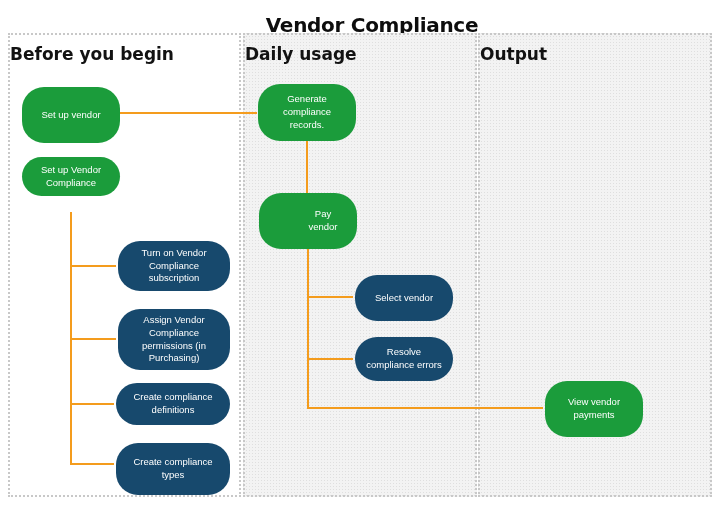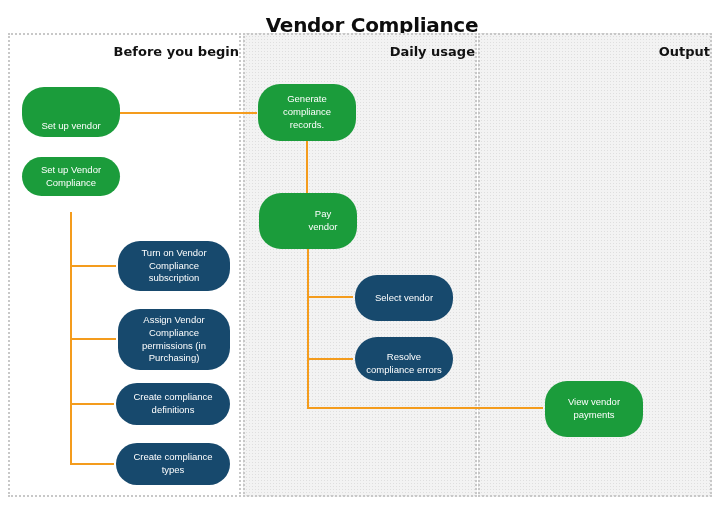--- a/index.html
+++ b/index.html
@@ -42,23 +42,23 @@
   .panel-textured {
     background-color: #f3f3f3;
     background-image: radial-gradient(circle, #dfdfdf 0.8px, rgba(0,0,0,0) 0.9px);
     background-size: 3px 3px;
   }
   .panel-1 { left: 8px;   width: 233px; }
   .panel-2 { left: 243px; width: 234px; }
   .panel-3 { left: 478px; width: 234px; }
   .panel-header {
     margin-top: 9px;
-    text-align: right;
+    text-align: left;
     font-family: "DejaVu Sans", "Liberation Sans", sans-serif;
-    font-size: 13px;
+    font-size: 17px;
     font-weight: 700;
     color: #121212;
   }
   .connectors {
     position: absolute;
     top: 0;
     left: 0;
     pointer-events: none;
   }
   .connectors path {
@@ -72,31 +72,31 @@
     color: #ffffff;
     display: flex;
     align-items: center;
     justify-content: center;
     text-align: center;
     padding: 4px 10px;
     font-size: 9.5px;
     line-height: 1.35;
   }
   
-  .n-c0-0 { left: 22px;  top: 87px;  width: 98px;  height: 50px; align-items: flex-end; }
+  .n-c0-0 { left: 22px;  top: 87px;  width: 98px;  height: 56px; }
   .n-c0-1 { left: 22px;  top: 157px; width: 98px;  height: 39px; }
   .n-c0-2 { left: 118px; top: 241px; width: 112px; height: 50px; }
   .n-c0-3 { left: 118px; top: 309px; width: 112px; height: 61px; }
   .n-c0-4 { left: 116px; top: 383px; width: 114px; height: 42px; }
-  .n-c0-5 { left: 116px; top: 443px; width: 114px; height: 42px; }
+  .n-c0-5 { left: 116px; top: 443px; width: 114px; height: 52px; }
   
   .n-c1-0 { left: 258px; top: 84px;  width: 98px;  height: 57px; }
   .n-c1-1 { left: 259px; top: 193px; width: 98px;  height: 56px; }
   .n-c1-2 { left: 355px; top: 275px; width: 98px;  height: 46px; }
-  .n-c1-3 { left: 355px; top: 337px; width: 98px;  height: 44px; align-items: flex-end; }
+  .n-c1-3 { left: 355px; top: 337px; width: 98px;  height: 44px; }
   
   .n-c2-0 { left: 545px; top: 381px; width: 98px;  height: 56px; }
 </style>
 </head>
 <body>
 
 <div class="stage">
 
   <h1 class="title">Vendor Compliance</h1>
 

